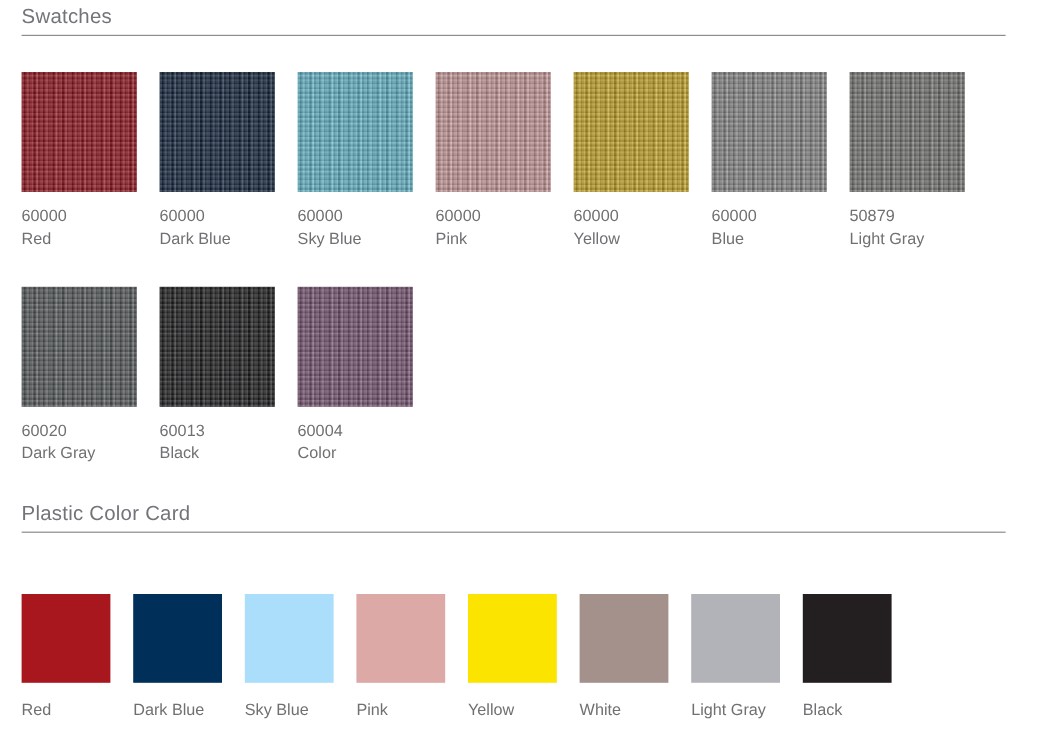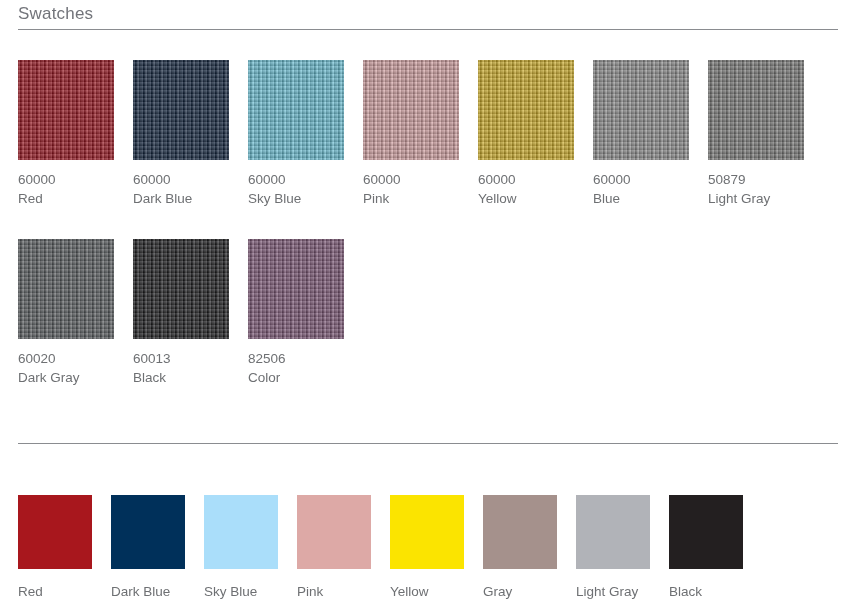--- a/index.html
+++ b/index.html
@@ -215,26 +215,27 @@
           <span class="swatch-code">60013</span>
           <span class="swatch-name">Black</span>
         </div>
       </div>
       <div class="swatch-cell">
         <div class="swatch-chip" style="background: rgb(125, 88, 118);">
           <div class="weave"></div>
           <div class="weave2"></div>
         </div>
         <div class="swatch-caption">
-          <span class="swatch-code">82506</span>
+          <span class="swatch-code">60004</span>
           <span class="swatch-name">Color</span>
         </div>
       </div>
     </div>
 
+  <div class="section-title" style="top:418px;">Plastic Color Card</div>
   <div class="section-rule" style="top:443px;"></div>
 
   <div class="plastic-row" id="plastic-row" style="top:495px;">
       <div class="plastic-cell">
         <div class="plastic-chip" style="background: rgb(168, 23, 29);"></div>
         <div class="plastic-caption">Red</div>
       </div>
       <div class="plastic-cell">
         <div class="plastic-chip" style="background: rgb(0, 48, 90);"></div>
         <div class="plastic-caption">Dark Blue</div>
@@ -246,21 +247,21 @@
       <div class="plastic-cell">
         <div class="plastic-chip" style="background: rgb(221, 169, 166);"></div>
         <div class="plastic-caption">Pink</div>
       </div>
       <div class="plastic-cell">
         <div class="plastic-chip" style="background: rgb(251, 228, 0);"></div>
         <div class="plastic-caption">Yellow</div>
       </div>
       <div class="plastic-cell">
         <div class="plastic-chip" style="background: rgb(165, 145, 140);"></div>
-        <div class="plastic-caption">Gray</div>
+        <div class="plastic-caption">White</div>
       </div>
       <div class="plastic-cell">
         <div class="plastic-chip" style="background: rgb(177, 179, 184);"></div>
         <div class="plastic-caption">Light Gray</div>
       </div>
       <div class="plastic-cell">
         <div class="plastic-chip" style="background: rgb(35, 31, 32);"></div>
         <div class="plastic-caption">Black</div>
       </div>
     </div>

